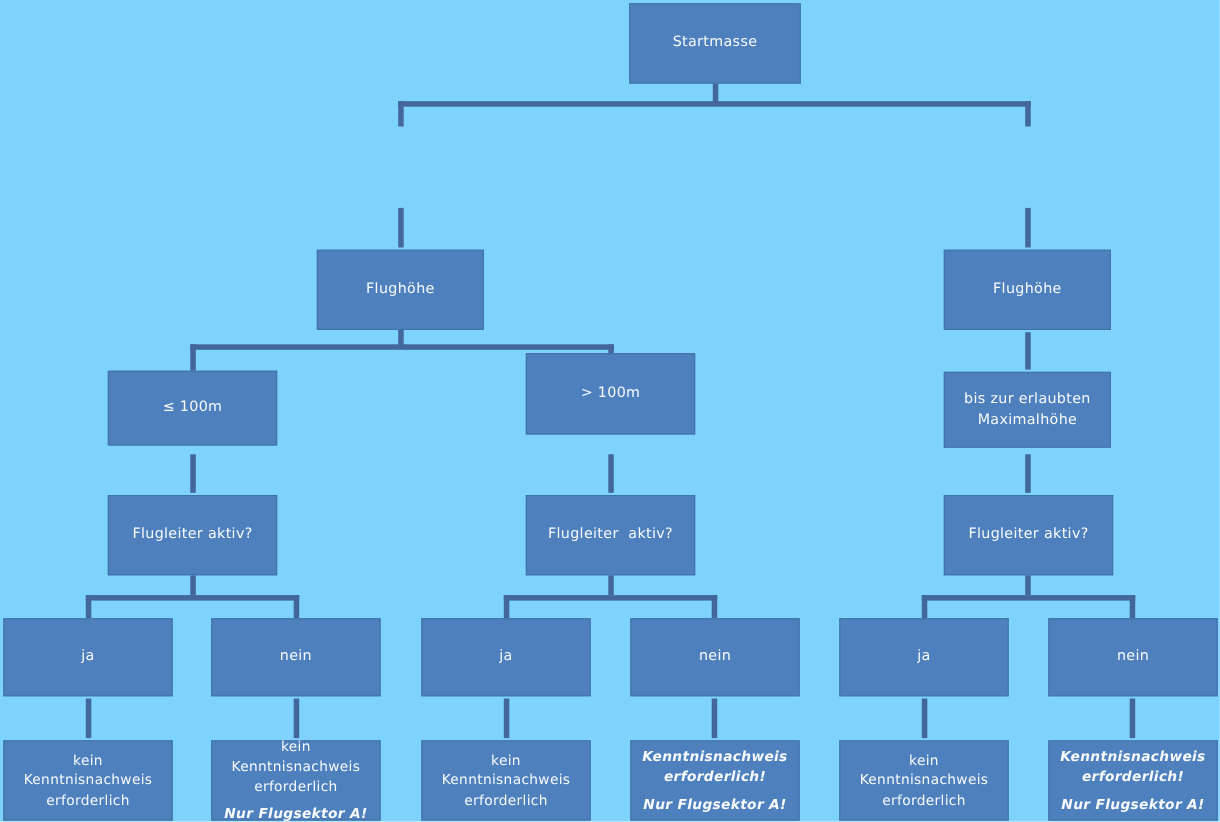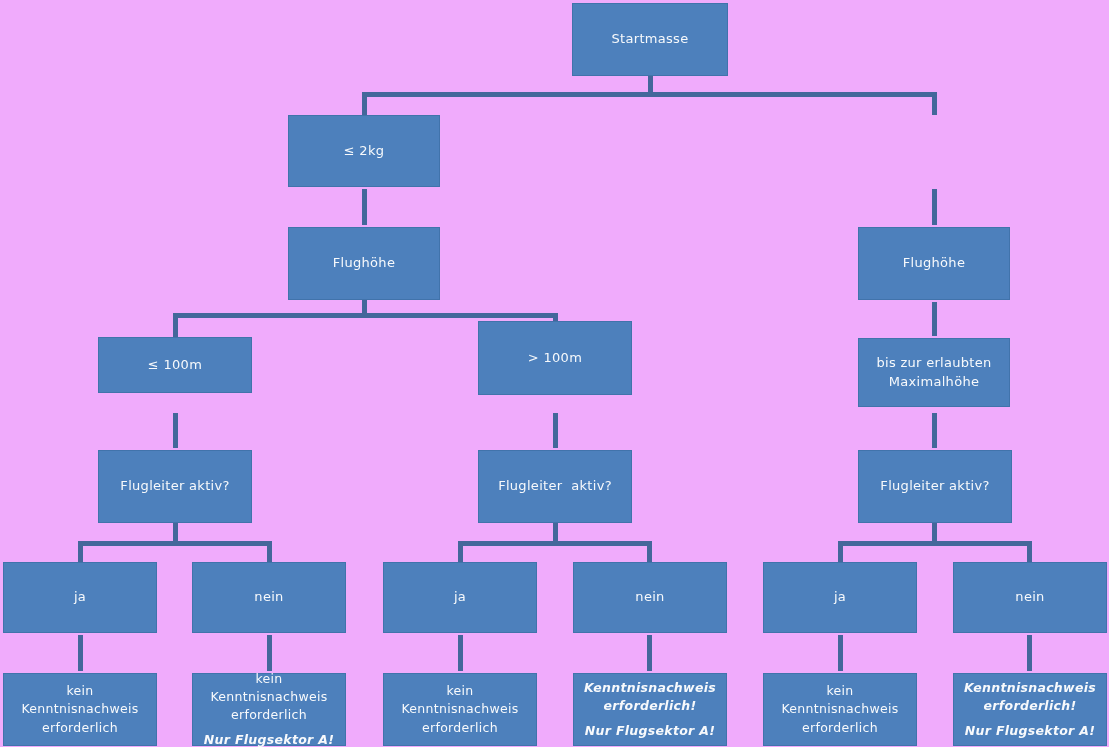--- a/index.html
+++ b/index.html
@@ -1,20 +1,20 @@
 <!DOCTYPE html>
 <html><head>
 <meta charset="utf-8">
 <style>
   html, body { margin: 0; padding: 0; background: #ffffff; }
   .stage {
     position: relative;
     width: 1109px;
     height: 747px;
-    background: #f0abfc;
+    background: #7dd3fc;
     font-family: "DejaVu Sans", "Liberation Sans", sans-serif;
     overflow: hidden;
   }
   .node {
     position: absolute;
     background: #4d80bc;
     border: 1px solid #4173ab;
     box-sizing: border-box;
     color: #f7f9fc;
     display: flex;
@@ -86,32 +86,29 @@
   <div class="conn" style="left:267px;top:635px;width:5px;height:36px"></div>
   <div class="conn" style="left:458px;top:635px;width:5px;height:36px"></div>
   <div class="conn" style="left:647px;top:635px;width:5px;height:36px"></div>
   <div class="conn" style="left:838px;top:635px;width:5px;height:36px"></div>
   <div class="conn" style="left:1027px;top:635px;width:5px;height:36px"></div>
 
   <div class="node" style="left:572px;top:3px;width:156px;height:73px">
     <span class="lbl">Startmasse</span>
   </div>
 
-  <div class="node" style="left:288px;top:115px;width:152px;height:72px">
-    <span class="lbl">≤ 2kg</span>
-  </div>
 
   <div class="node" style="left:288px;top:227px;width:152px;height:73px">
     <span class="lbl">Flughöhe</span>
   </div>
   <div class="node" style="left:858px;top:227px;width:152px;height:73px">
     <span class="lbl">Flughöhe</span>
   </div>
 
-  <div class="node" style="left:98px;top:337px;width:154px;height:56px">
+  <div class="node" style="left:98px;top:337px;width:154px;height:68px">
     <span class="lbl">≤ 100m</span>
   </div>
   <div class="node" style="left:478px;top:321px;width:154px;height:74px">
     <span class="lbl">&gt; 100m</span>
   </div>
   <div class="node" style="left:858px;top:338px;width:152px;height:69px">
     <span class="lbl">bis zur erlaubten Maximalhöhe</span>
   </div>
 
   <div class="node" style="left:98px;top:450px;width:154px;height:73px">

